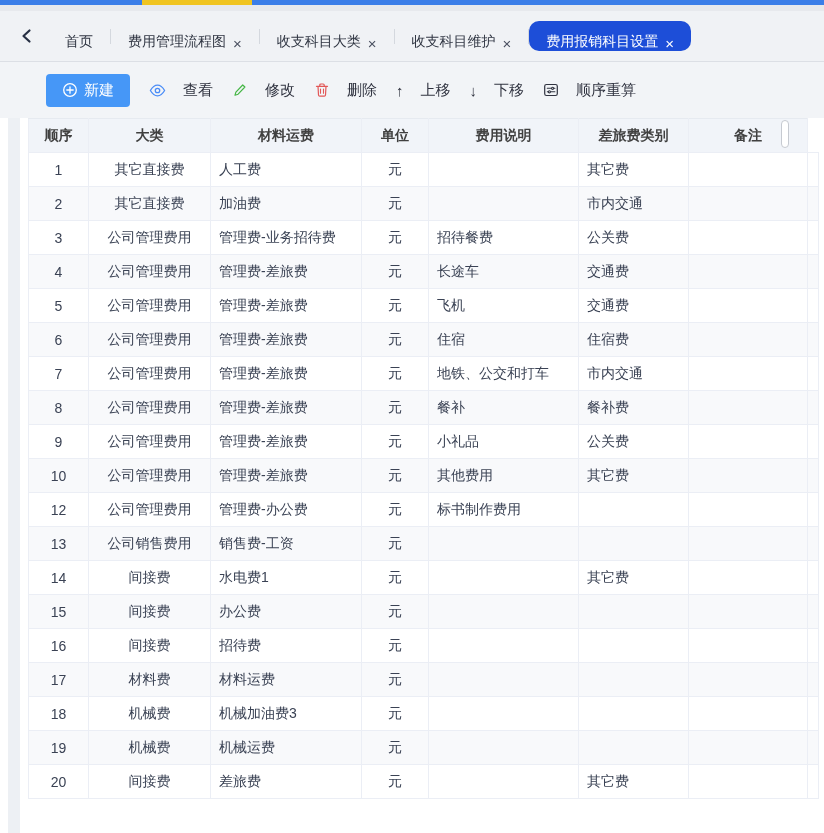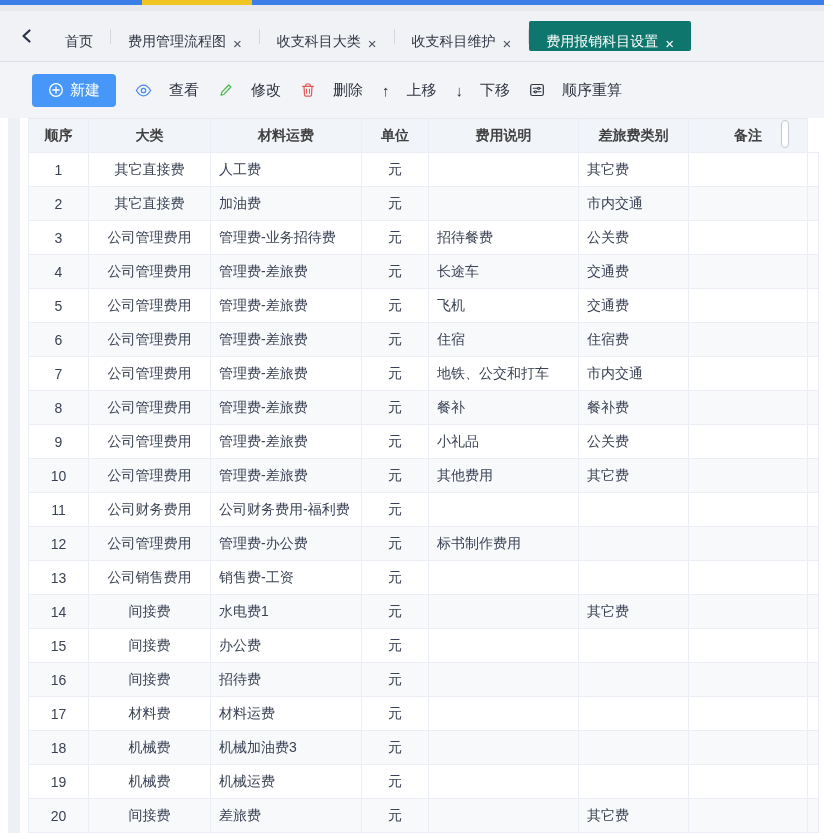--- a/index.html
+++ b/index.html
@@ -12,27 +12,27 @@
   .top-band { height:6px; background:#e7e9ed; }
 
   
   .tab-bar { height:51px; background:#f0f2f5; border-bottom:1px solid #dcdfe5;
     display:flex; align-items:center; padding:0 10px 0 14px; }
   .back-btn { width:26px; height:26px; display:flex; align-items:center; justify-content:center;
     cursor:pointer; margin-right:8px; }
   .tab { display:flex; align-items:flex-end; gap:7px; padding:0 17px; height:30px;
     font-size:14px; color:#2f3542; cursor:pointer; white-space:nowrap; }
   .tab .close { font-size:15px; color:#4a5060; line-height:1; }
-  .tab.active { background:#0f766e; border-radius:2px; color:#fff; }
+  .tab.active { background:#1d4ed8; border-radius:10px; color:#fff; }
   .tab.active .close { color:#fff; }
   .tab-divider { width:1px; height:15px; background:#d4d8de; }
 
   
   .toolbar { height:56px; background:#f2f4f7; display:flex; align-items:center;
-    padding-left:32px; gap:19px; }
+    padding-left:46px; gap:19px; }
   .btn-primary { display:flex; align-items:center; gap:6px; background:#4697f7; color:#fff;
     border:none; border-radius:4px; height:33px; padding:0 16px; font-size:15px;
     font-family:inherit; cursor:pointer; }
   .tbtn { display:flex; align-items:center; gap:17px; background:none; border:none;
     font-size:15px; color:#303340; font-family:inherit; cursor:pointer; white-space:nowrap; }
   .tbtn .glyph { font-size:15px; font-weight:600; color:#303340; }
 
   
   .table-region { position:relative; background:#fff; height:715px; }
   .left-gutter { position:absolute; left:8px; top:0; width:12px; height:715px; background:#edf0f4; }
@@ -273,30 +273,20 @@
             <td>10</td>
             <td>公司管理费用</td>
             <td>管理费-差旅费</td>
             <td>元</td>
             <td>其他费用</td>
             <td>其它费</td>
             <td></td>
             <td></td>
           </tr>
           <tr>
-            <td>11</td>
-            <td>公司财务费用</td>
-            <td>公司财务费用-福利费</td>
-            <td>元</td>
-            <td></td>
-            <td></td>
-            <td></td>
-            <td></td>
-          </tr>
-          <tr>
             <td>12</td>
             <td>公司管理费用</td>
             <td>管理费-办公费</td>
             <td>元</td>
             <td>标书制作费用</td>
             <td></td>
             <td></td>
             <td></td>
           </tr>
           <tr>

